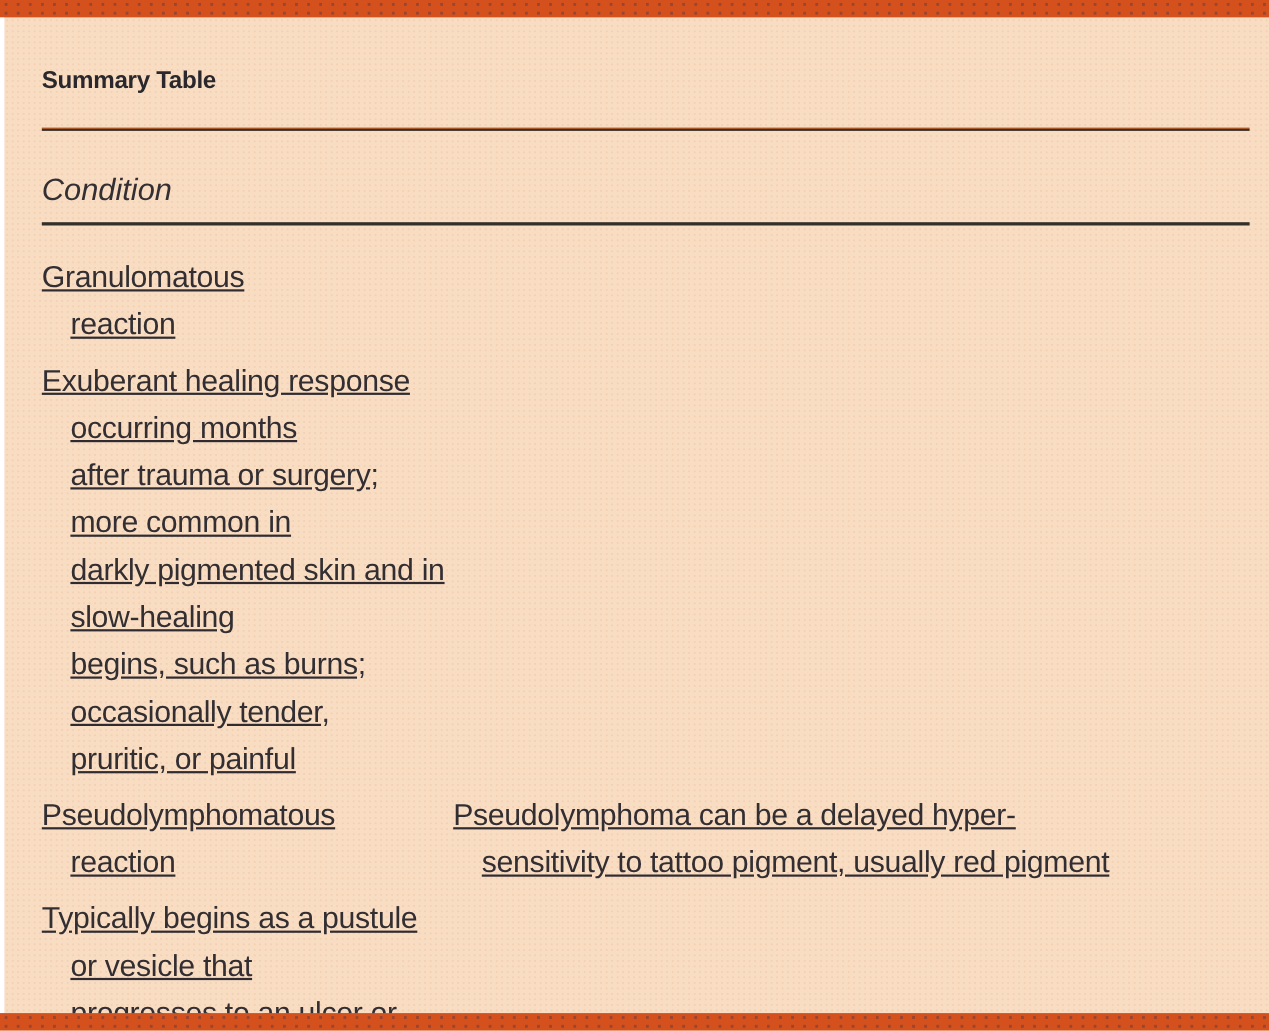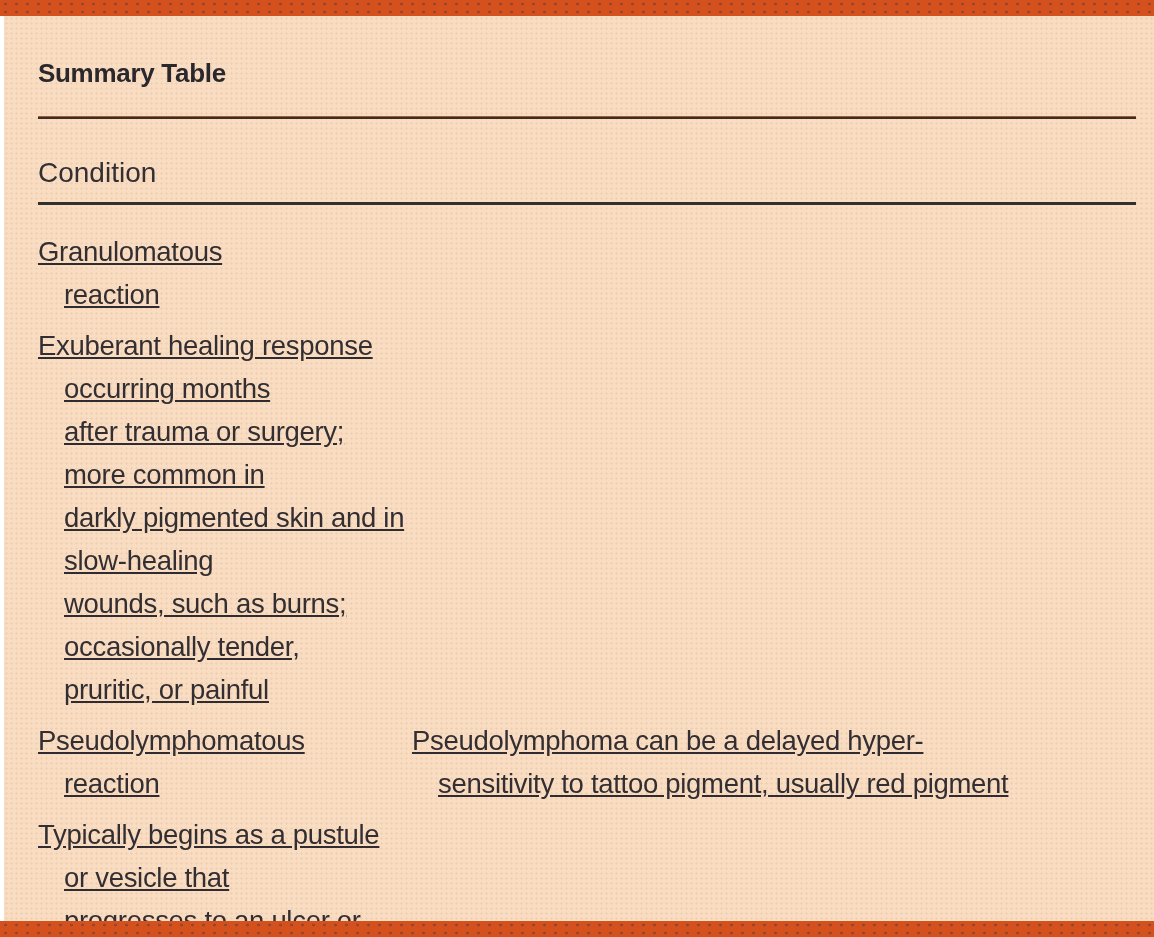--- a/index.html
+++ b/index.html
@@ -25,37 +25,38 @@
   .panel {
     position: absolute; top: 16px; bottom: 16px; left: 0; right: 0;
     background-color: #f8ddc3;
     background-image: radial-gradient(circle, rgba(219,139,92,0.16) 1px, transparent 1.3px);
     background-size: 5px 5px;
     border-left: 4px solid #ffffff;
     padding: 36px 10px 0 34px;
     color: #2f2b30;
   }
   .title {
-    font-size: 26px;
+    font-size: 22px;
     font-weight: bold;
     line-height: 42px;
     letter-spacing: -0.3px;
     color: #2a282d;
   }
   .rule {
     height: 3px;
     background: linear-gradient(#a85a2d 30%, #36302b 30%);
     border: none;
   }
   .rule.title-rule { margin-top: 22px; margin-right: 8px; }
   .rule.header-rule { margin-top: 9px; margin-right: 8px; background: #33302c; }
   .header-row {
     display: grid;
     grid-template-columns: 374px 1fr;
     margin-top: 34px;
+    font-style: italic;
     font-size: 28px;
     line-height: 40px;
     color: #332f33;
     gap: 44px;
   }
   .rows { margin-top: 25px; text-decoration: underline; }
   .row {
     display: grid;
     grid-template-columns: 374px 1fr;
     margin-bottom: 8px;
@@ -90,21 +91,21 @@
 
     <div class="rows">
       <div class="row">
         <div class="cell condition">Granulomatous
 reaction</div>
       </div>
       <div class="row">
         <div class="cell characteristics">Exuberant healing response occurring months
 after trauma or surgery; more common in
 darkly pigmented skin and in slow-healing
-wounds, such as burns; occasionally tender,
+begins, such as burns; occasionally tender,
 pruritic, or painful</div>
       </div>
       <div class="row">
         <div class="cell condition">Pseudolymphomatous
 reaction</div>
         <div class="cell characteristics">Pseudolymphoma can be a delayed hyper-
 sensitivity to tattoo pigment, usually red pigment</div>
       </div>
       <div class="row">
         <div class="cell characteristics">Typically begins as a pustule or vesicle that

